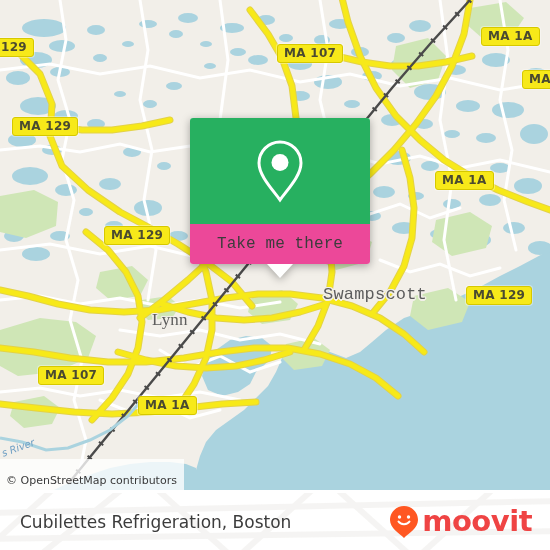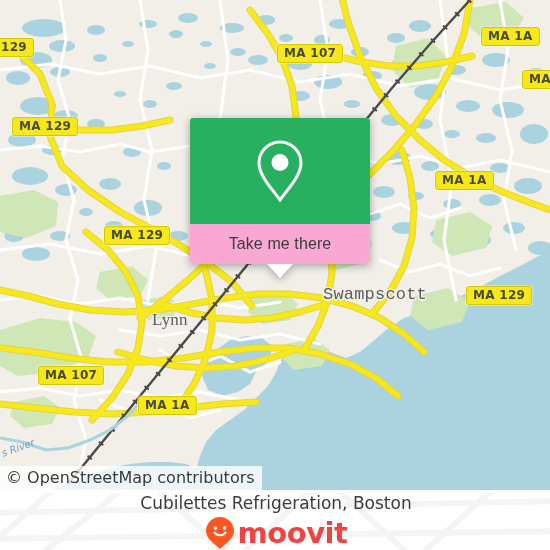--- a/index.html
+++ b/index.html
@@ -72,23 +72,23 @@
     box-shadow: 0 0 0 1px rgba(255,255,255,.35);
   }
 
   
   #attribution {
     position: absolute;
     left: 0;
     bottom: 0;
     background: rgba(255,255,255,.78);
     color: #3a3a3a;
-    font-size: 16px;
-    font-family: "DejaVu Sans", sans-serif;
-    padding: 2px 7px 3px 6px;
+    font-size: 11px;
+    font-family: "DejaVu Sans", sans-serif;
+    padding: 15px 7px 3px 6px;
     white-space: nowrap;
   }
 
   
   #callout {
     position: absolute;
     left: 190px;
     top: 118px;
     width: 180px;
     filter: drop-shadow(0 2px 4px rgba(0,0,0,.33));
@@ -99,27 +99,27 @@
     overflow: hidden;
   }
   #callout-image {
     height: 106px;
     display: flex;
     align-items: center;
     justify-content: center;
   }
   #callout-action {
     height: 40px;
-    background: #f9a8d4;
+    background: #ec4899;
     display: flex;
     align-items: center;
     justify-content: center;
     color: #3c3c3c;
     font-size: 16px;
-    font-family: Liberation Sans, sans-serif;
+    font-family: Liberation Mono, monospace;
     letter-spacing: .1px;
   }
   #callout-pointer {
     width: 0;
     height: 0;
     margin: 0 auto;
     border-left: 13px solid transparent;
     border-right: 13px solid transparent;
     border-top: 14px solid #ffffff;
   }
@@ -131,21 +131,20 @@
     bottom: 0;
     width: 550px;
     height: 57px;
     background: #ffffff;
     display: flex;
     align-items: center;
     justify-content: space-between;
     box-sizing: border-box;
     padding: 0 18px 0 20px;
     overflow: hidden;
-    flex-direction: column;
   }
   #footer-title {
     color: #3c3c3c;
     font-size: 17px;
     font-family: "DejaVu Sans", sans-serif;
     white-space: nowrap;
     z-index: 2;
   }
   #brand {
     display: flex;

